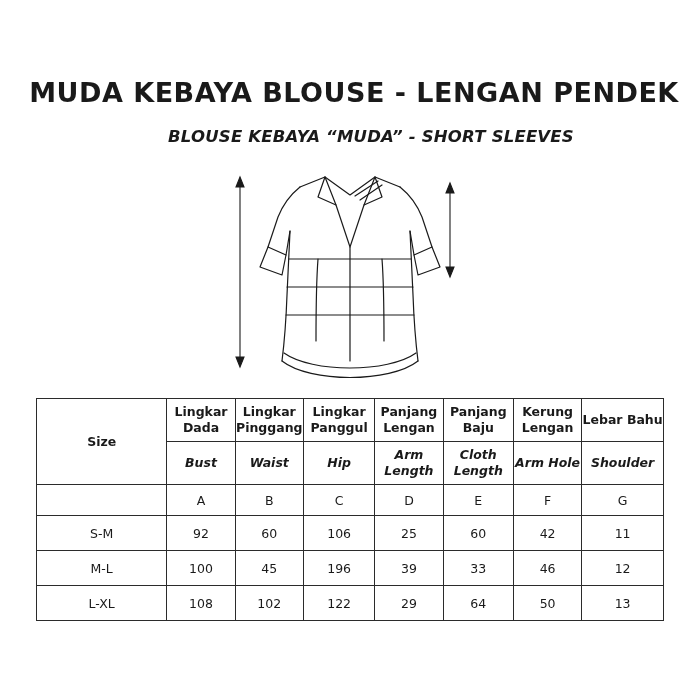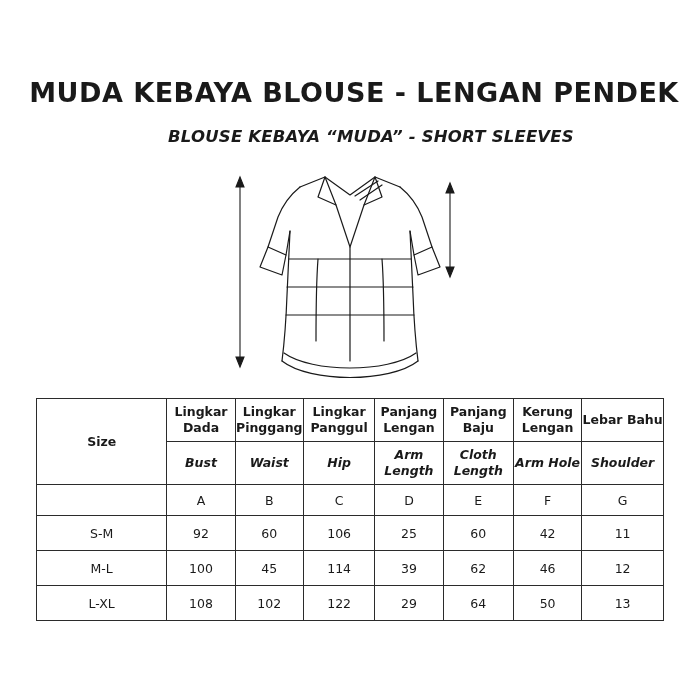--- a/index.html
+++ b/index.html
@@ -192,23 +192,23 @@
         <td>106</td>
         <td>25</td>
         <td>60</td>
         <td>42</td>
         <td>11</td>
       </tr>
       <tr class="data-row">
         <td class="size-cell">M-L</td>
         <td>100</td>
         <td>45</td>
-        <td>114</td>
+        <td>196</td>
         <td>39</td>
-        <td>62</td>
+        <td>33</td>
         <td>46</td>
         <td>12</td>
       </tr>
       <tr class="data-row">
         <td class="size-cell">L-XL</td>
         <td>108</td>
         <td>102</td>
         <td>122</td>
         <td>29</td>
         <td>64</td>

